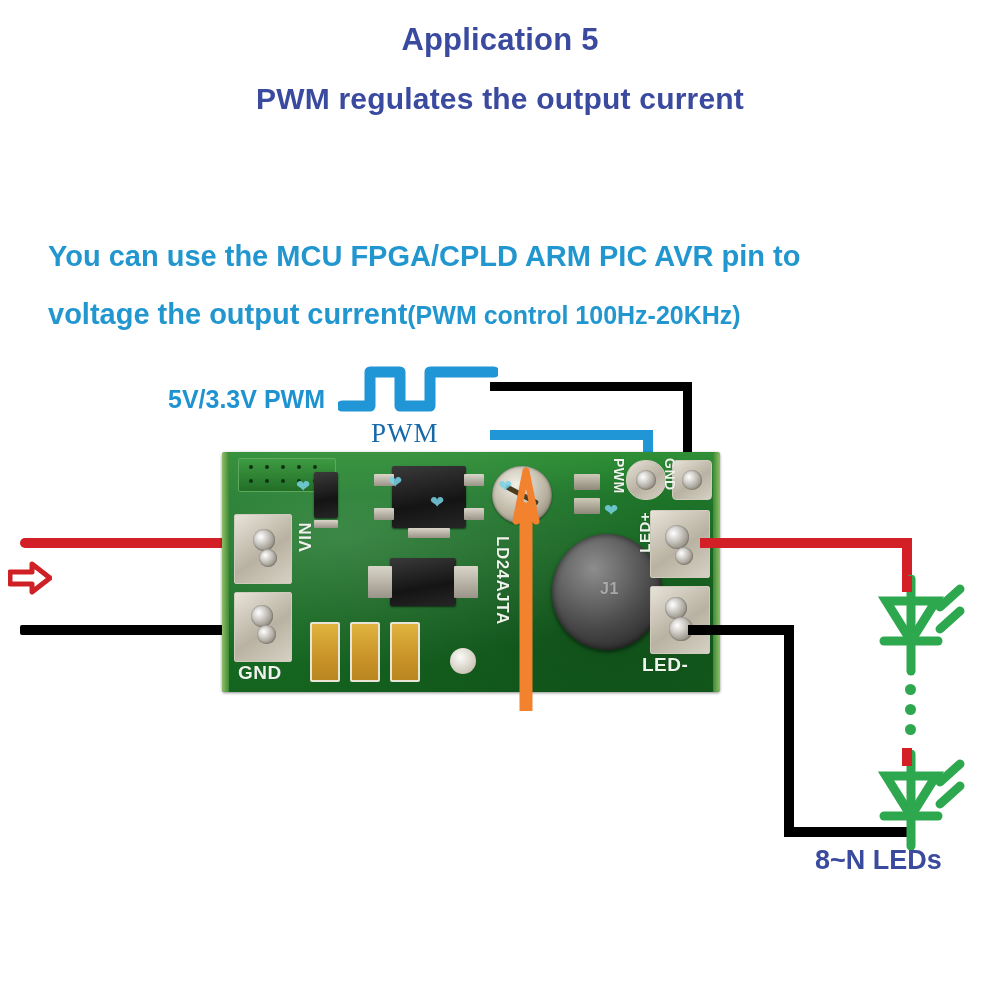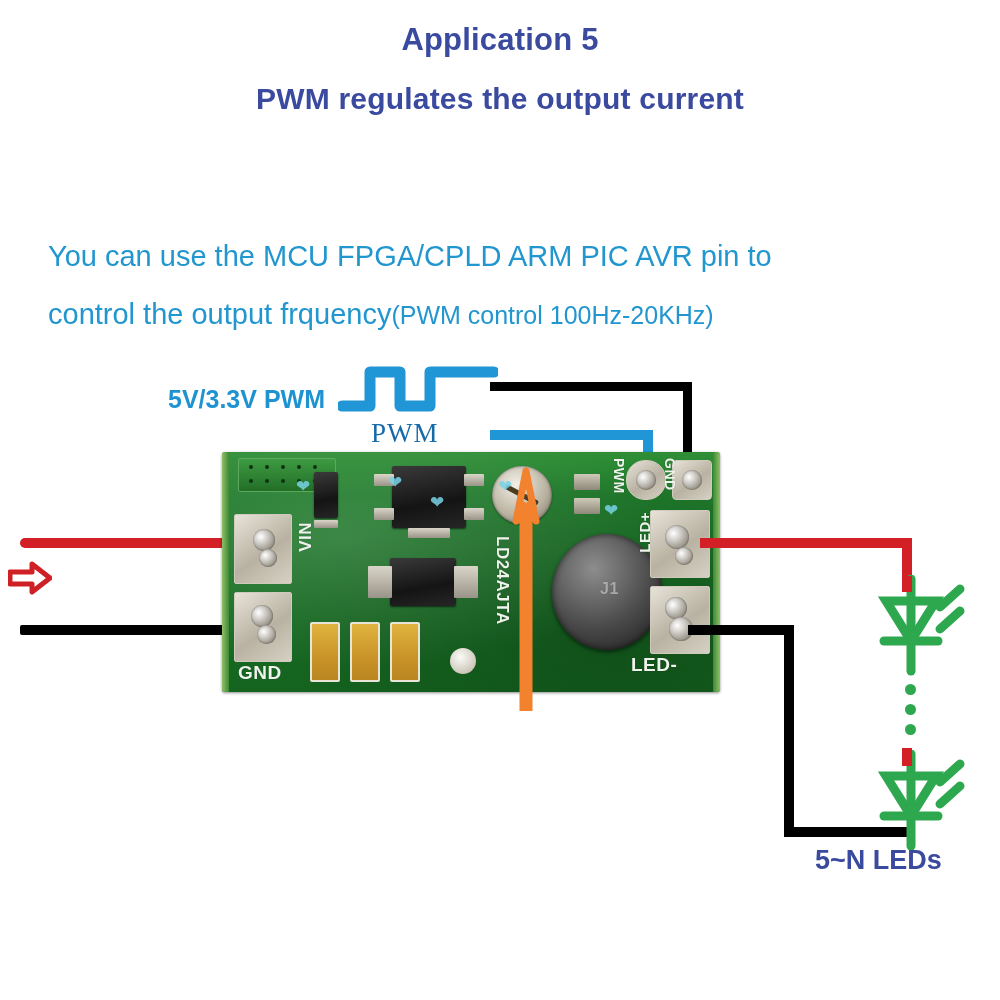--- a/index.html
+++ b/index.html
@@ -23,21 +23,21 @@
     color: #3a4a9f; letter-spacing: .2px;
   }
   .title2 {
     position: absolute; left: 0; right: 0; top: 82px;
     text-align: center;
     font-size: 30px; font-weight: bold;
     color: #3a4a9f; letter-spacing: .2px;
   }
   .bodyline {
     position: absolute;
-    font-size: 29px; font-weight: normal;
+    font-size: 29px; font-weight: bold;
     color: #2196cf; white-space: nowrap;
   }
   .bodyline.l1 { left: 48px; top: 240px; }
   .bodyline.l2 { left: 48px; top: 298px; }
   .bodyline .small {
     font-size: 25px;
   }
 
   
   .pwm-label {
@@ -212,21 +212,21 @@
 </head>
 <body>
 
 <div class="stage">
 
   <div class="title1">Application 5</div>
   <div class="title2">PWM regulates the output current</div>
 
   <div class="bodyline l1">You can use the MCU FPGA/CPLD ARM PIC AVR  pin to</div>
   <div class="bodyline l2">
-    <span>control the output frquency</span><span class="small">(PWM control 100Hz-20KHz)</span>
+    <span>voltage the output current</span><span class="small">(PWM control 100Hz-20KHz)</span>
   </div>
 
   <div class="pwm-label">5V/3.3V PWM</div>
 
   <svg class="comp" style="left:338px; top:362px;" width="160" height="58" viewBox="0 0 160 58">
     <polyline points="4,44 32,44 32,10 62,10 62,44 92,44 92,10 122,10 122,10 156,10" fill="none" stroke="#2196d6" stroke-width="11" stroke-linejoin="round" stroke-linecap="round"></polyline>
   </svg>
   <div class="pwm-word">PWM</div>
 
   <div class="wire black" style="left:490px; top:382px; width:202px; height:9px;"></div>
@@ -318,21 +318,21 @@
 
     <div class="pad" style="left:428px; top:58px; width:58px; height:66px;">
       <span class="hole" style="left:14px; top:14px; width:24px; height:24px;"></span>
       <span class="hole" style="left:24px; top:36px; width:18px; height:18px;"></span>
     </div>
     <div class="pad" style="left:428px; top:134px; width:58px; height:66px;">
       <span class="hole" style="left:14px; top:10px; width:22px; height:22px;"></span>
       <span class="hole" style="left:18px; top:30px; width:24px; height:24px;"></span>
     </div>
     <div class="silk vert180" style="left:414px; top:60px; font-size:15px;">LED+</div>
-    <div class="silk" style="left:409px; top:202px; font-size:19px;">LED-</div>
+    <div class="silk" style="left:420px; top:202px; font-size:19px;">LED-</div>
   </div>
 
   <span class="wm-heart" style="left:296px; top:476px;">❤</span>
   <span class="wm-heart" style="left:388px; top:472px;">❤</span>
   <span class="wm-heart" style="left:430px; top:492px;">❤</span>
   <span class="wm-heart" style="left:498px; top:476px;">❤</span>
   <span class="wm-heart" style="left:604px; top:500px;">❤</span>
 
   <svg class="orange-marker" width="46" height="250" viewBox="0 0 46 250">
     <path d="M18 246 L18 40 L11 56 L21 6 L31 56 L24 40 L24 246" fill="none" stroke="#f2822e" stroke-width="7" stroke-linejoin="round"></path>
@@ -367,16 +367,16 @@
       <path d="M30 26 L80 26 L55 66 Z" fill="none"></path>
       <line x1="28" y1="66" x2="82" y2="66"></line>
       <line x1="84" y1="32" x2="104" y2="14"></line>
       <line x1="84" y1="54" x2="104" y2="36"></line>
     </g>
   </svg>
 
   <div class="wire red" style="left:902px; top:576px; width:10px; height:16px;"></div>
   <div class="wire red" style="left:902px; top:748px; width:10px; height:18px;"></div>
 
-  <div class="led-caption">5~N LEDs</div>
+  <div class="led-caption">8~N LEDs</div>
 
 
 </div>
 
 </body></html>

